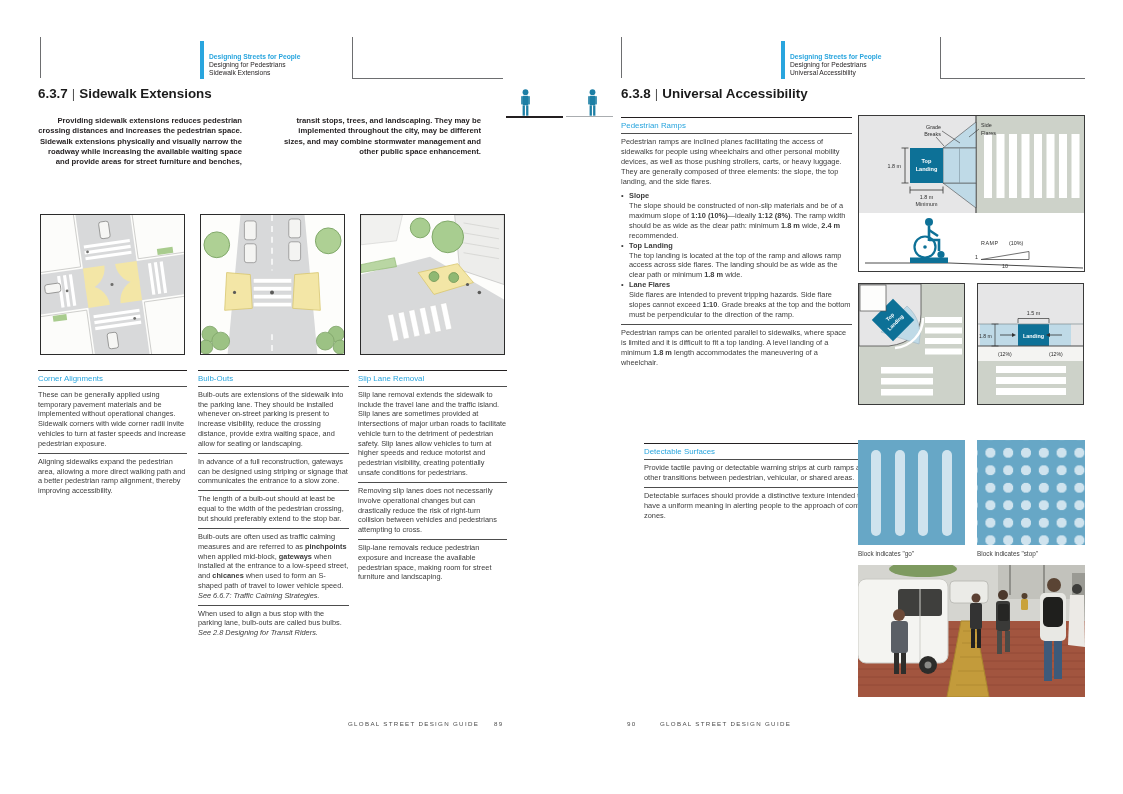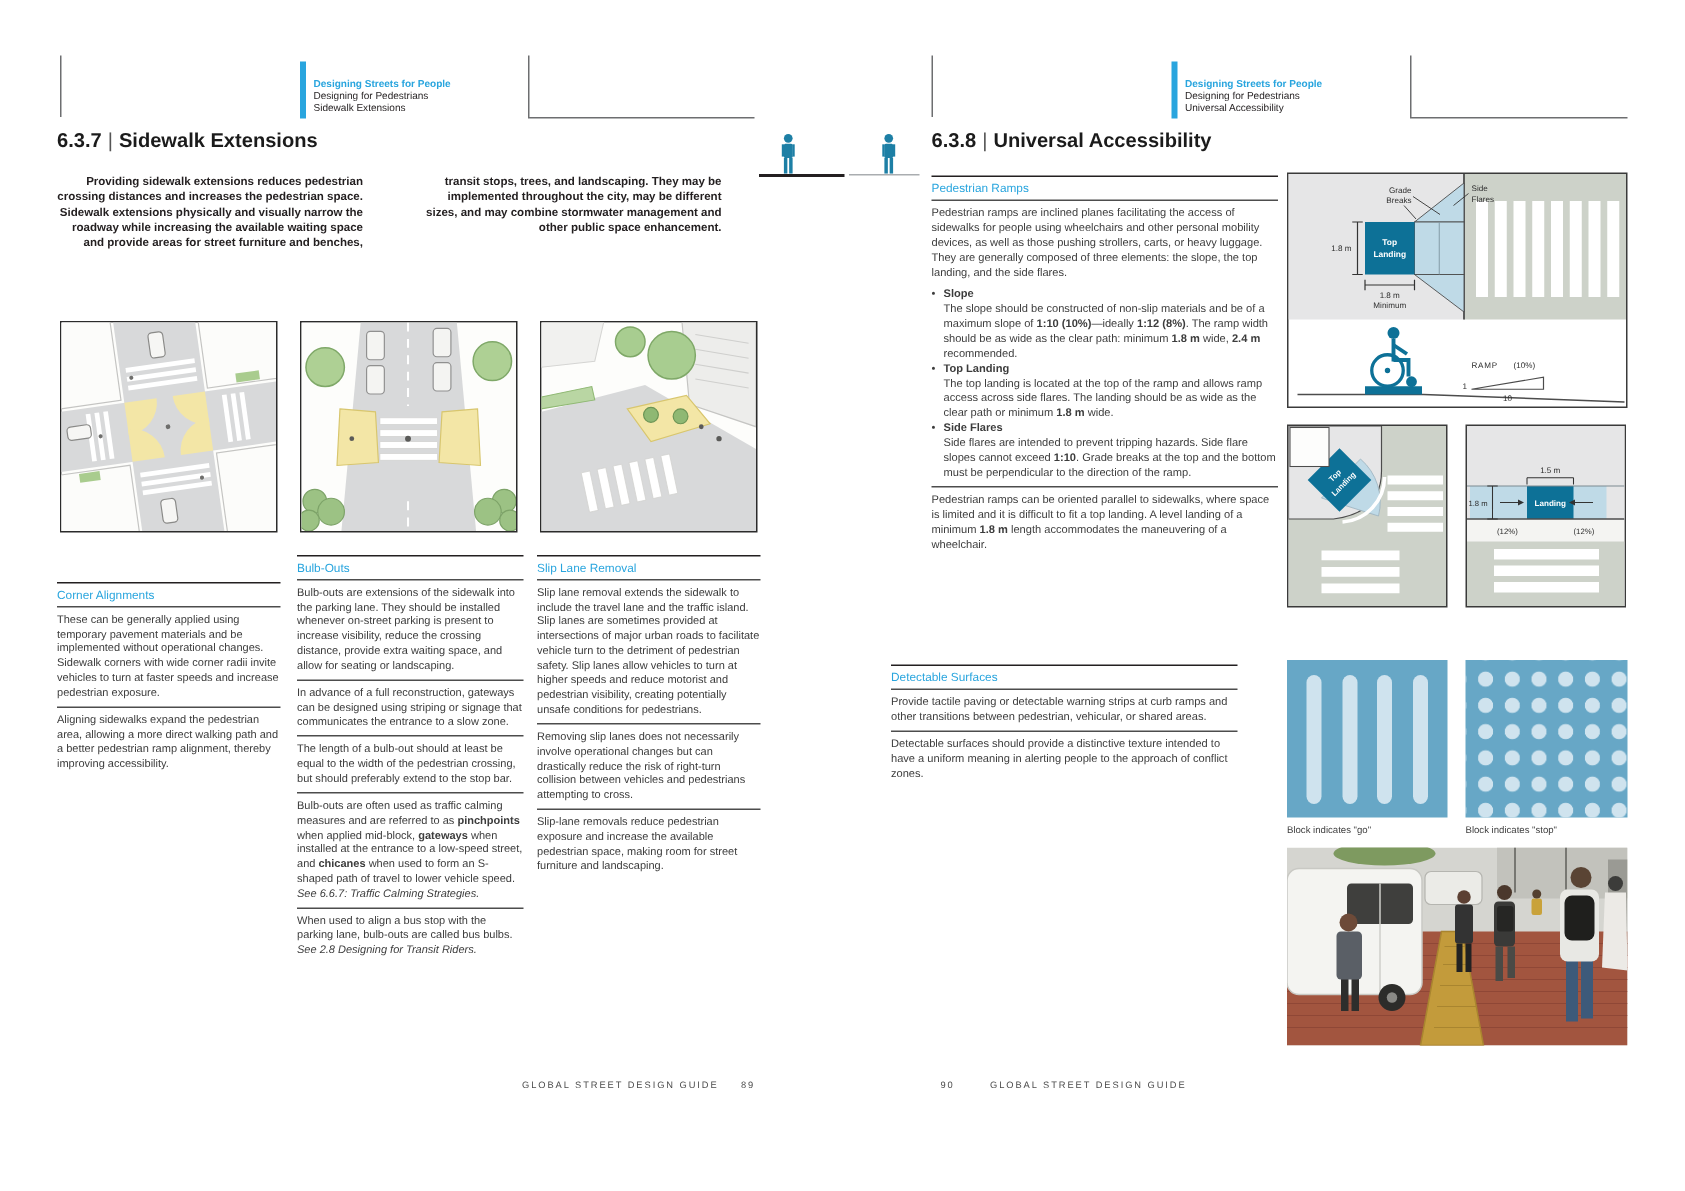--- a/index.html
+++ b/index.html
@@ -209,21 +209,21 @@
       <rect x="72" y="92" width="6" height="27"></rect>
         <rect x="83" y="92" width="6" height="27"></rect>
     </g>
     <circle cx="88" cy="22" r="16" fill="#a8cd90" stroke="#7fa868" stroke-width="1"></circle>
     <circle cx="60" cy="13" r="10" fill="#a8cd90" stroke="#7fa868" stroke-width="1"></circle>
     <circle cx="120" cy="78" r="1.8" fill="#5a5a58"></circle>
     <circle cx="108" cy="70" r="1.6" fill="#5a5a58"></circle>
   </svg>
 </div>
 
-<div class="abs" style="left:38px;top:388px;width:149px">
+<div class="abs" style="left:38px;top:370px;width:149px">
   <div class="colhead">Corner Alignments</div>
   <p class="cp"><span>These can be generally applied using temporary pavement materials and be implemented without operational changes. Sidewalk corners with wide corner radii invite vehicles to turn at faster speeds and increase pedestrian exposure.</span></p>
   <p class="cp"><span>Aligning sidewalks expand the pedestrian area, allowing a more direct walking path and a better pedestrian ramp alignment, thereby improving accessibility.</span></p>
 </div>
 
 <div class="abs" style="left:198px;top:370px;width:151px">
   <div class="colhead">Bulb-Outs</div>
   <p class="cp"><span>Bulb-outs are extensions of the sidewalk into the parking lane. They should be installed whenever on-street parking is present to increase visibility, reduce the crossing distance, provide extra waiting space, and allow for seating or landscaping.</span></p>
   <p class="cp"><span>In advance of a full reconstruction, gateways can be designed using striping or signage that communicates the entrance to a slow zone.</span></p>
   <p class="cp"><span>The length of a bulb-out should at least be equal to the width of the pedestrian crossing, but should preferably extend to the stop bar.</span></p>
@@ -271,29 +271,29 @@
   <div class="brow">
     <span class="bdot">•</span>
     <div>
       <div class="bterm">Top Landing</div>
       <div><span>The top landing is located at the top of the ramp and allows ramp access across side flares. The landing should be as wide as the clear path or minimum </span><span class="b">1.8 m</span><span> wide.</span></div>
     </div>
   </div>
   <div class="brow">
     <span class="bdot">•</span>
     <div>
-      <div class="bterm">Side Flares</div>
+      <div class="bterm">Lane Flares</div>
       <div><span>Side flares are intended to prevent tripping hazards. Side flare slopes cannot exceed </span><span class="b">1:10</span><span>. Grade breaks at the top and the bottom must be perpendicular to the direction of the ramp.</span></div>
     </div>
   </div>
   <div class="rule" style="margin-top:4px"></div>
   <p class="rp"><span>Pedestrian ramps can be oriented parallel to sidewalks, where space is limited and it is difficult to fit a top landing. A level landing of a minimum </span><span class="b">1.8 m</span><span> length accommodates the maneuvering of a wheelchair.</span></p>
 </div>
 
-<div class="abs" style="left:594px;top:443px;width:231px">
+<div class="abs" style="left:644px;top:443px;width:231px">
   <div class="colhead">Detectable Surfaces</div>
   <p class="cp" style="font-size:7.4px;line-height:9.9px"><span>Provide tactile paving or detectable warning strips at curb ramps and other transitions between pedestrian, vehicular, or shared areas.</span></p>
   <p class="cp" style="font-size:7.4px;line-height:9.9px"><span>Detectable surfaces should provide a distinctive texture intended to have a uniform meaning in alerting people to the approach of conflict zones.</span></p>
 </div>
 
 <div class="dbox abs" style="left:858px;top:115px;width:227px;height:157px">
   <svg viewBox="0 0 225 155" preserveAspectRatio="none">
     <rect x="0" y="0" width="117" height="97" class="f-gray"></rect>
     <rect x="117" y="0" width="108" height="97" class="f-road"></rect>
     <g fill="#fff">

